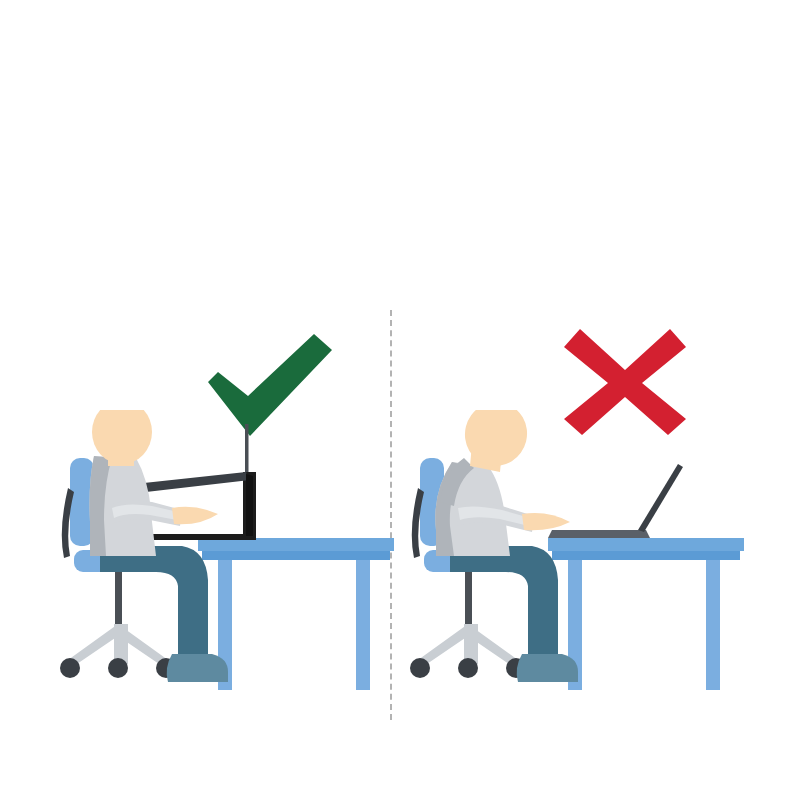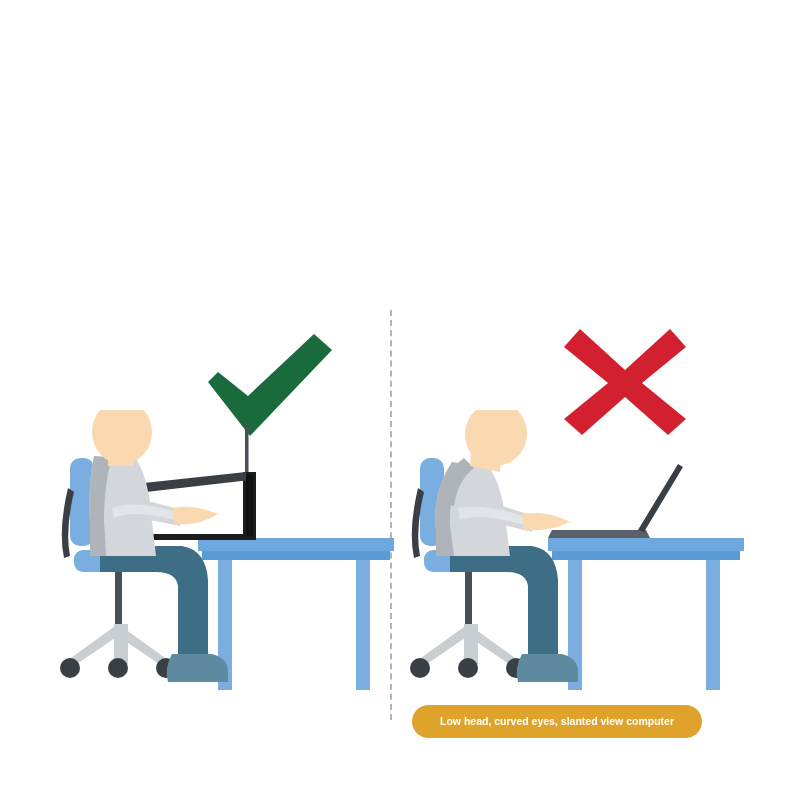--- a/index.html
+++ b/index.html
@@ -246,15 +246,14 @@
 
       <path d="M112 104 Q138 100 160 112 Q140 122 114 120 Z" fill="#FAD9B0"></path>
 
       <path d="M62 34 L92 40 L90 62 L60 56 Z" fill="#FAD9B0"></path>
 
       <ellipse cx="86" cy="24" rx="31" ry="32" fill="#FAD9B0" transform="rotate(14 86 24)"></ellipse>
     </g>
   </svg>
 
 
-  <div class="caption caption-bad">Low head, curved eyes, slanted view computer</div>
 
 </div>
 
 </body></html>

